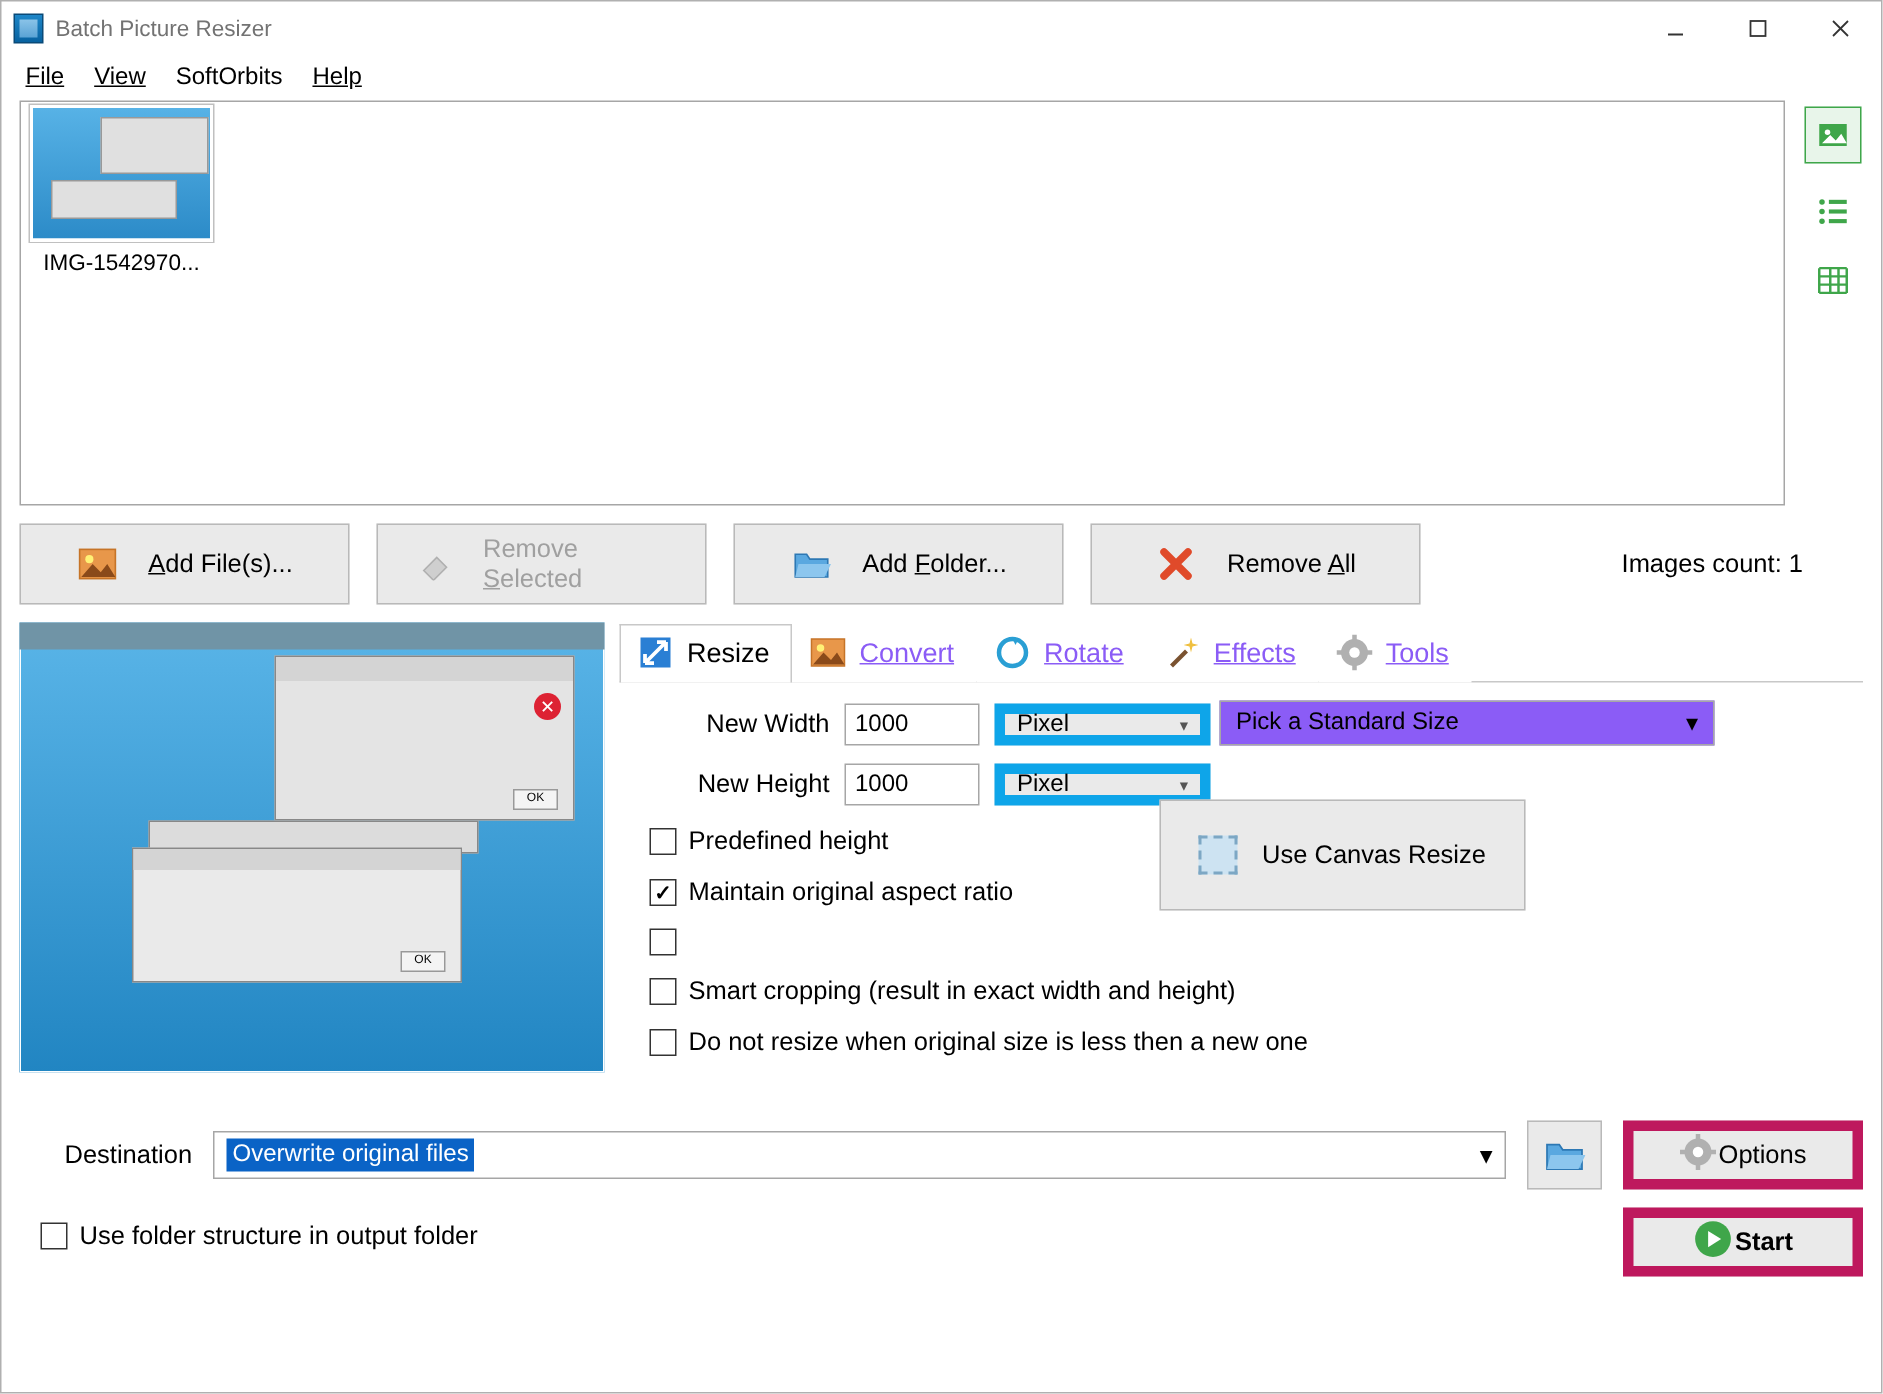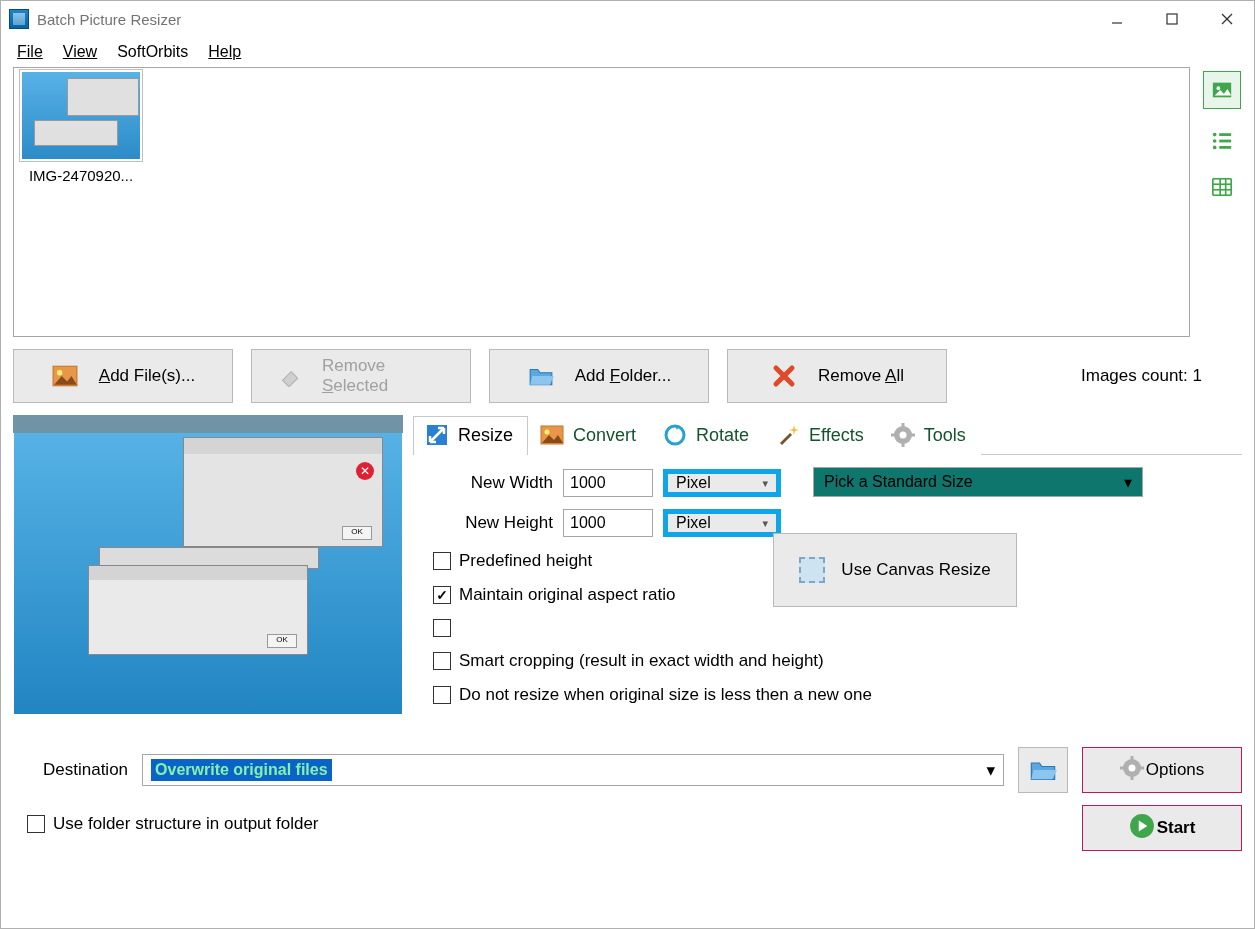--- a/index.html
+++ b/index.html
@@ -58,46 +58,46 @@
 .preview-img .dlg2 { position:absolute; left:75px; top:150px; width:220px; height:90px; background:#eaeaea; border:1px solid #888; }
 .preview-img .dlg2::before { content:""; position:absolute; left:0; right:0; top:0; height:14px; background:#d4d4d4; }
 .preview-img .dlg2 .okb { position:absolute; right:10px; bottom:6px; width:30px; height:14px; border:1px solid #999; background:#f4f4f4; font-size:8px; text-align:center; }
 .preview-img .dlg3 { position:absolute; left:86px; top:132px; width:220px; height:22px; background:#dcdcdc; border:1px solid #888; }
 
 
 .tabs-area { flex: 1; margin-left: 10px; }
 .tab-strip { display: flex; border-bottom: 1px solid #c8c8c8; }
 .tab { display: flex; align-items: center; gap: 8px; padding: 6px 14px 8px 10px; font-size: 18px; cursor: pointer; border: 1px solid transparent; border-bottom: none; position: relative; top: 1px; background: #fff; }
 .tab.active { border-color: #c8c8c8; background: #fff; }
-.tab:not(.active) { color: #14532d; }
+.tab:not(.active) { color: #8b5cf6; text-decoration: underline; }
 .tab .tico { width: 26px; height: 24px; display:flex; align-items:center; justify-content:center; }
 
 .tab-body { padding: 14px 20px 8px 20px; border: 0; }
 .form-row { display: flex; align-items: center; gap: 10px; margin-bottom: 12px; }
 .form-row label.fld { width: 120px; text-align: right; font-size: 17px; }
 .txt-input { width: 90px; height: 28px; border: 1px solid #a6a6a6; padding: 2px 6px; font-size: 16px; }
-.combo { width: 118px; height: 28px; border: 5px solid #0ea5e9; background: #eaeaea; display: flex; align-items: center; justify-content: space-between; padding: 0 8px; font-size: 16px; cursor: pointer; }
+.combo { width: 144px; height: 28px; border: 7px solid #0ea5e9; background: #eaeaea; display: flex; align-items: center; justify-content: space-between; padding: 0 8px; font-size: 16px; cursor: pointer; }
 .combo .chev { font-size: 11px; color: #555; }
 
 .right-col { position: absolute; left: 830px; }
-.stdsize { width: 330px; height: 30px; border: 1px solid #a6a6a6; background: #0f766e; display: flex; align-items: center; justify-content: space-between; padding: 0 10px; font-size: 16px; cursor: pointer; }
+.stdsize { width: 330px; height: 30px; border: 1px solid #a6a6a6; background: #8b5cf6; display: flex; align-items: center; justify-content: space-between; padding: 0 10px; font-size: 16px; cursor: pointer; }
 .canvas-btn { width: 244px; height: 74px; border: 1px solid #b9b9b9; background: #eaeaea; display: flex; align-items: center; justify-content: center; gap: 16px; font-size: 17px; cursor: pointer; margin-top: 36px; }
 .canvas-btn .cico { width: 26px; height: 26px; border: 2px dashed #7da7c4; background:#cde3f2; }
 
 .chk-row { display: flex; align-items: center; gap: 8px; margin: 14px 0; font-size: 17px; }
 .chk { width: 18px; height: 18px; border: 1.5px solid #333; display: inline-flex; align-items: center; justify-content: center; cursor: pointer; }
 .chk.checked::after { content: "✓"; font-size: 14px; line-height: 1; color: #000; font-weight: bold; }
 
 
 .dest-row { display: flex; align-items: center; gap: 14px; margin-top: 20px; font-size: 17px; }
 .dest-row label { padding-left: 30px; }
 .dest-combo { flex: 1; height: 32px; border: 1px solid #a6a6a6; display: flex; align-items: center; justify-content: space-between; padding: 0 8px; cursor: pointer; }
-.dest-combo .seltext { background: #0a63c6; color: #86efac; padding: 2px 4px; font-size: 16px; font-weight: bold; }
+.dest-combo .seltext { background: #0a63c6; color: #ffffff; padding: 2px 4px; font-size: 16px; }
 .browse-btn { width: 50px; height: 46px; border: 1px solid #b9b9b9; background: #eaeaea; display:flex; align-items:center; justify-content:center; cursor:pointer; }
-.big-btn { width: 160px; height: 46px; border: 1px solid #be185d; background: #eaeaea; display: flex; align-items: center; justify-content: center; gap: 2px; font-size: 17px; cursor: pointer; }
+.big-btn { width: 160px; height: 46px; border: 7px solid #be185d; background: #eaeaea; display: flex; align-items: center; justify-content: center; gap: 2px; font-size: 17px; cursor: pointer; }
 .start-btn { font-weight: bold; }
 
 .folder-struct { margin-top: 18px; padding-left: 14px; }
 
 
 </style>
 </head>
 <body>
 
 <div class="titlebar">
@@ -129,21 +129,21 @@
   <div class="menu-item"><span>SoftOrbits</span></div>
   <div class="menu-item"><span class="ul">Help</span></div>
 </div>
 
 <div class="content">
 
   <div class="thumb-row">
     <div class="thumb-panel">
       <div class="thumb-item">
         <div class="thumb-img"></div>
-        <div class="thumb-label">IMG-2470920...</div>
+        <div class="thumb-label">IMG-1542970...</div>
       </div>
     </div>
     <div class="side-tools">
       <div class="side-btn active">
         <svg viewBox="0 0 24 24">
             <rect x="2" y="4" width="20" height="16" fill="#3fa64a"></rect>
             <circle cx="8" cy="10" r="2" fill="#fff"></circle>
             <path d="M4 18 L10 12 L14 16 L18 11 L22 18 Z" fill="#fff"></path>
           </svg>
       </div>

